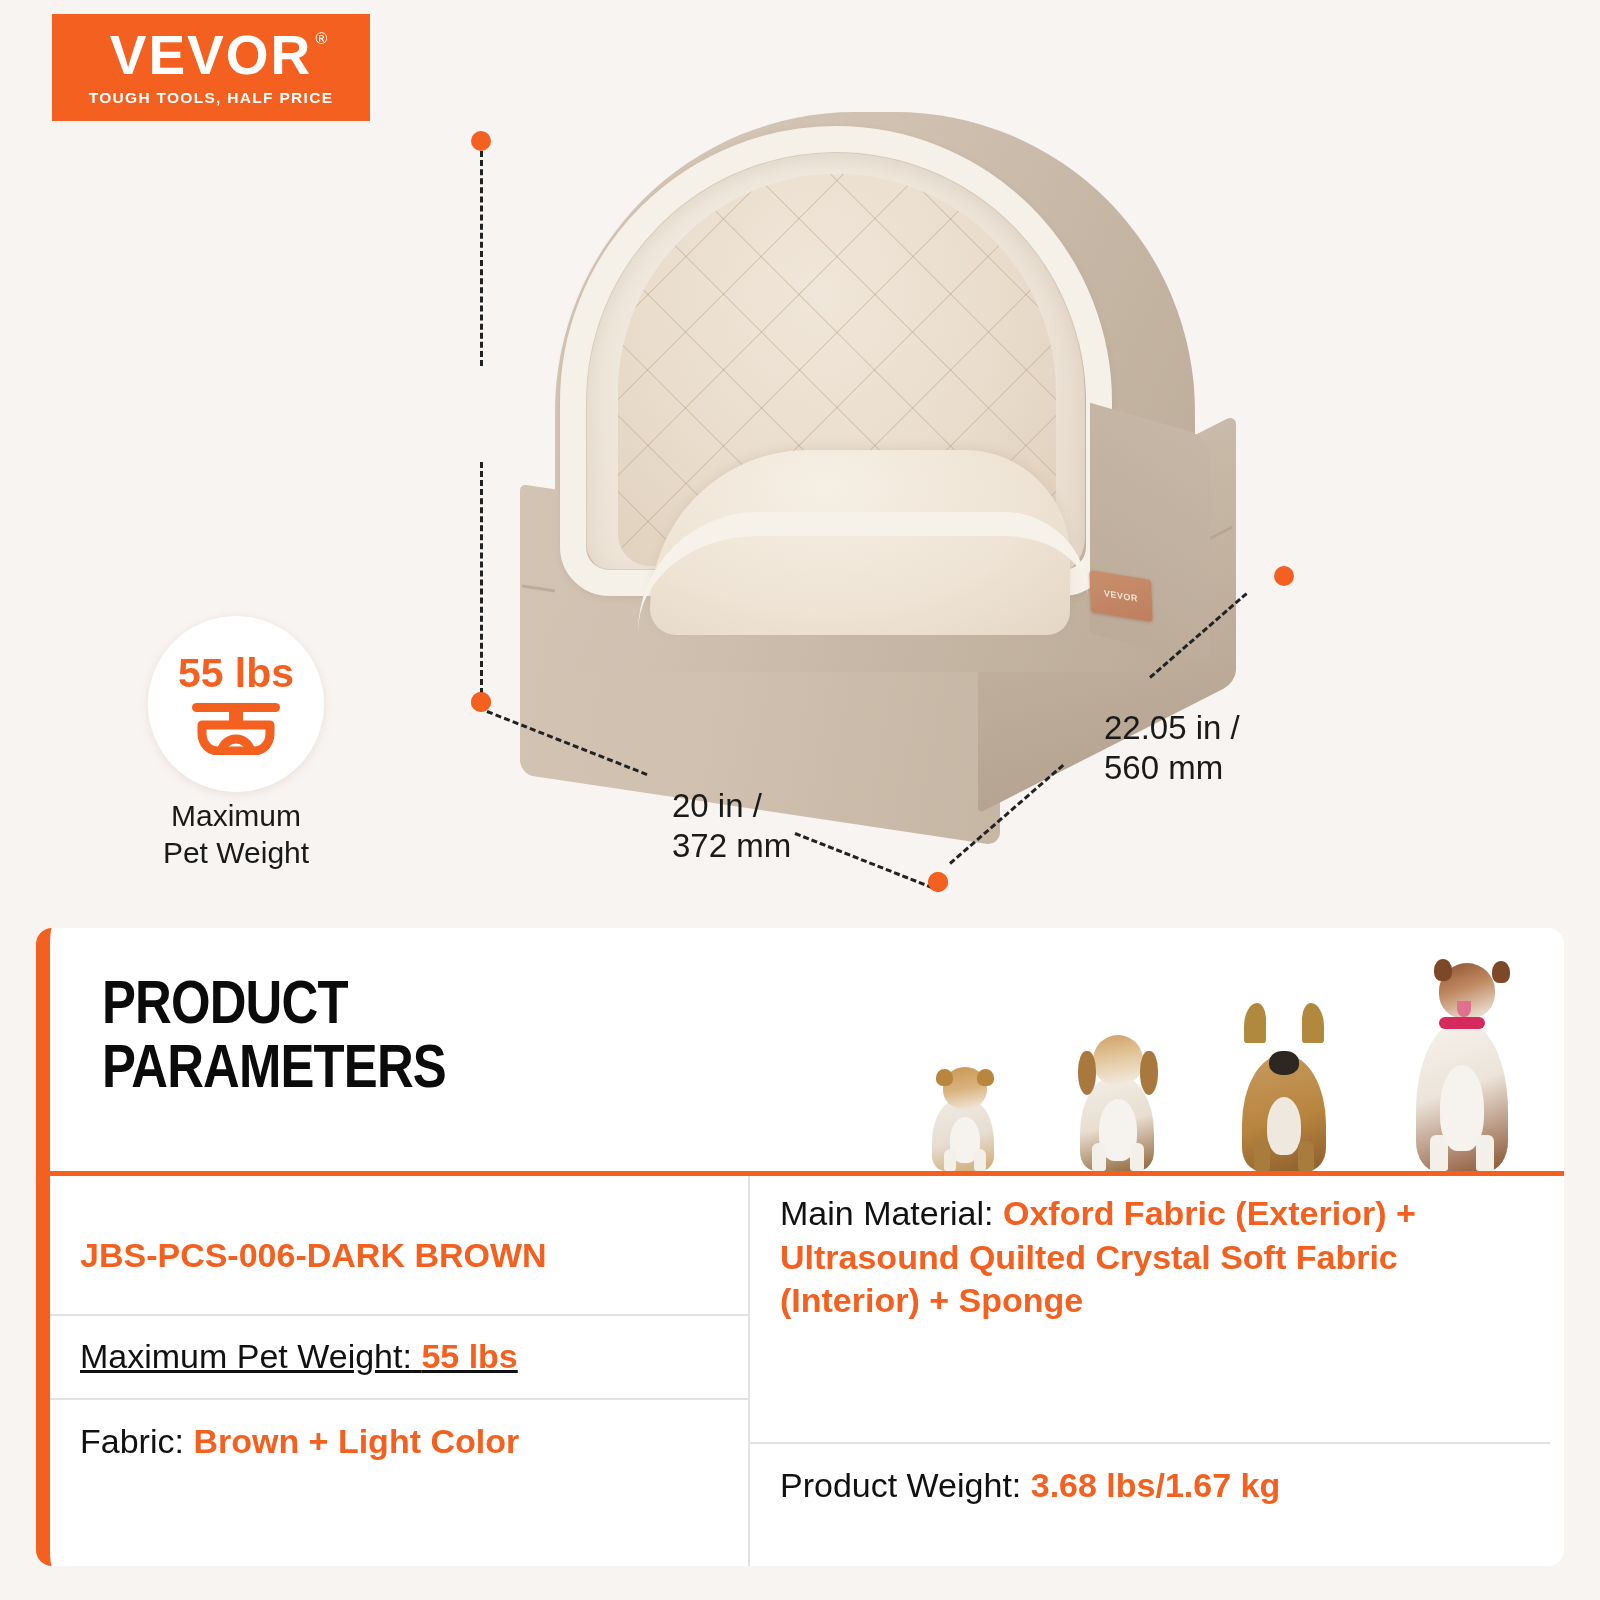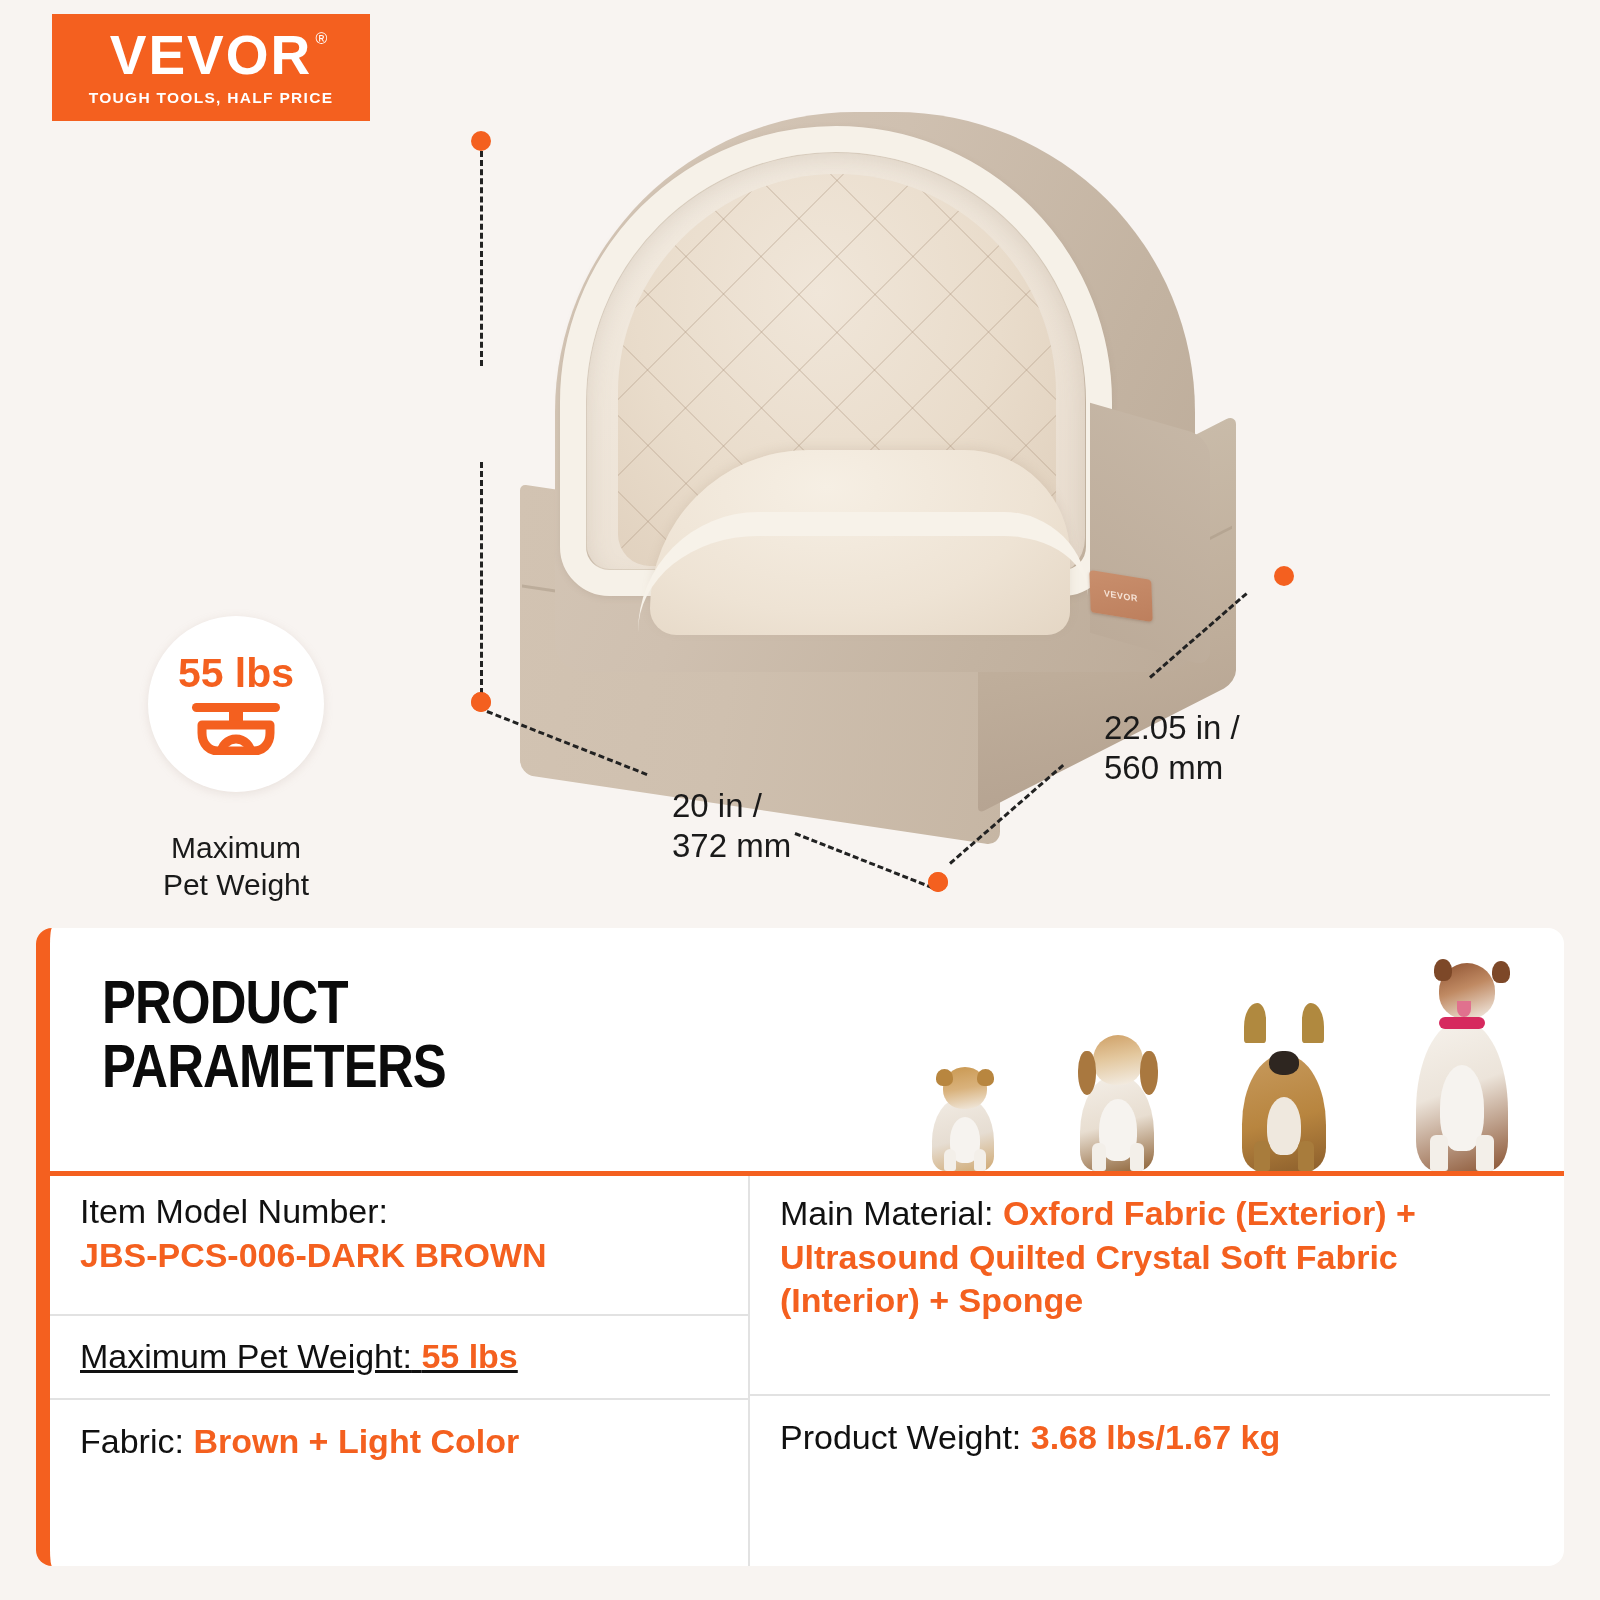--- a/index.html
+++ b/index.html
@@ -149,21 +149,20 @@
     border-radius:50%; background:#fff;
     display:flex; flex-direction:column; align-items:center; justify-content:center;
     box-shadow:0 2px 10px rgba(180,160,150,.22);
   }
   #weight-badge .val { font-size:41px; font-weight:bold; color:#F4601F; line-height:1; }
   .scale-icon { margin-top:7px; }
   #weight-caption {
     position:absolute; left:118px; top:798px; width:236px;
     text-align:center; font-size:30px; color:#1a1a1a; line-height:1.22;
     white-space:pre-line;
-    margin-top:32px;
   }
 
   
   #param-card {
     position:absolute; left:36px; top:928px;
     width:1528px; height:638px;
     background:#fff; border-radius:16px;
     border-left:14px solid #F4601F;
     overflow:hidden;
   }
@@ -332,33 +331,33 @@
         <div style="position:absolute;top:42px;left:46%;width:14px;height:16px;background:#e0718e;border-radius:0 0 50% 50%;"></div>
         <div class="leg" style="left:30px;width:18px;height:36px;"></div>
         <div class="leg" style="right:30px;width:18px;height:36px;"></div>
       </div>
     </div>
   </div>
 
   <div id="param-table">
     <div class="col left">
       <div class="cell two-line" style="height:140px;">
-        <span class="k">Item Model Number:</span><br>
+        <br>
         <span class="v">JBS-PCS-006-DARK BROWN</span>
       </div>
       <div class="cell" style="height:84px;text-decoration:underline;">
         <span class="k">Maximum Pet Weight:</span>&nbsp;<span class="v">55 lbs</span>
       </div>
       <div class="cell" style="height:84px;">
         <span class="k">Fabric:</span>&nbsp;<span class="v">Brown + Light Color</span>
       </div>
     </div>
 
     <div class="col right">
-      <div class="cell" style="height:220px; align-items:flex-start; padding-top:16px;">
+      <div class="cell" style="height:268px; align-items:flex-start; padding-top:16px;">
         <div>
           <span class="k">Main Material:</span>
           <span class="v">Oxford Fabric (Exterior) + Ultrasound Quilted Crystal Soft Fabric (Interior) + Sponge</span>
         </div>
       </div>
       <div class="cell" style="height:84px;">
         <span class="k">Product Weight:</span>&nbsp;<span class="v">3.68 lbs/1.67 kg</span>
       </div>
     </div>
   </div>

